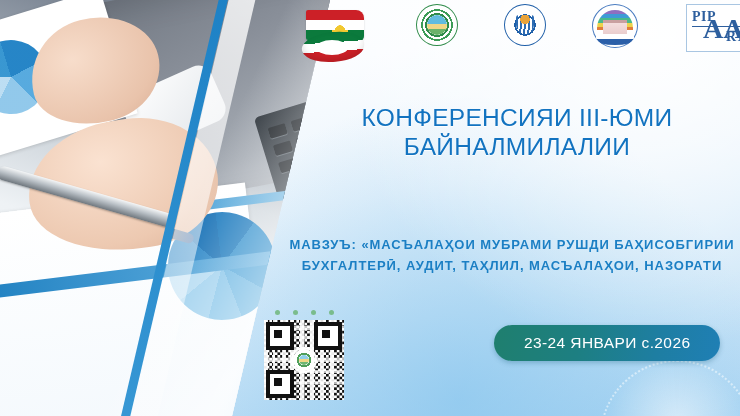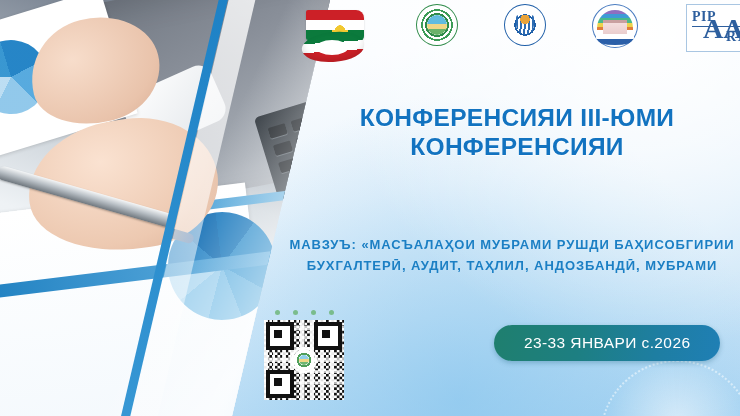--- a/index.html
+++ b/index.html
@@ -297,21 +297,21 @@
 
   
   .title-block {
     position: absolute;
     left: 300px; top: 104px;
     width: 434px;
     text-align: center;
   }
   .title-line {
     font-size: 24.5px;
-    font-weight: 700;
+    font-weight: 400;
     color: #1273c0;
     letter-spacing: .3px;
     line-height: 1.17;
     text-shadow: 0 1px 0 rgba(255,255,255,0.8);
   }
 
   
   .subtitle-block {
     position: absolute;
     left: 286px; top: 234px;
@@ -487,39 +487,39 @@
     <div class="pipa-logo">
       <span class="pipa-top">PIP</span>
       <span class="pipa-rule"></span>
       <span class="pipa-big">AA</span>
       <span class="pipa-rt">RT</span>
     </div>
   </div>
 
   <div class="title-block">
     <div class="title-line">КОНФЕРЕНСИЯИ III-ЮМИ</div>
-    <div class="title-line">КОНФЕРЕНСИЯИ</div>
+    <div class="title-line">БАЙНАЛМИЛАЛИИ</div>
   </div>
 
   <div class="subtitle-block">
     <div class="subtitle-line">МАВЗУЪ:  «МАСЪАЛАҲОИ МУБРАМИ РУШДИ БАҲИСОБГИРИИ</div>
-    <div class="subtitle-line">БУХГАЛТЕРӢ, АУДИТ, ТАҲЛИЛ, АНДОЗБАНДӢ, МУБРАМИ</div>
+    <div class="subtitle-line">БУХГАЛТЕРӢ, АУДИТ, ТАҲЛИЛ, МАСЪАЛАҲОИ, НАЗОРАТИ</div>
   </div>
 
   <div class="qr-wrap">
     <div class="qr-dots">
       <span class="qr-dot"></span>
       <span class="qr-dot"></span>
       <span class="qr-dot"></span>
       <span class="qr-dot"></span>
     </div>
     <div class="qr-code">
       <div class="qr-noise"></div>
       <div class="qr-eye tl"></div>
       <div class="qr-eye tr"></div>
       <div class="qr-eye bl"></div>
       <div class="qr-logo"></div>
     </div>
   </div>
 
-  <div class="date-badge">23-33 ЯНВАРИ с.2026</div>
+  <div class="date-badge">23-24 ЯНВАРИ с.2026</div>
 
 </div>
 
 </body></html>

